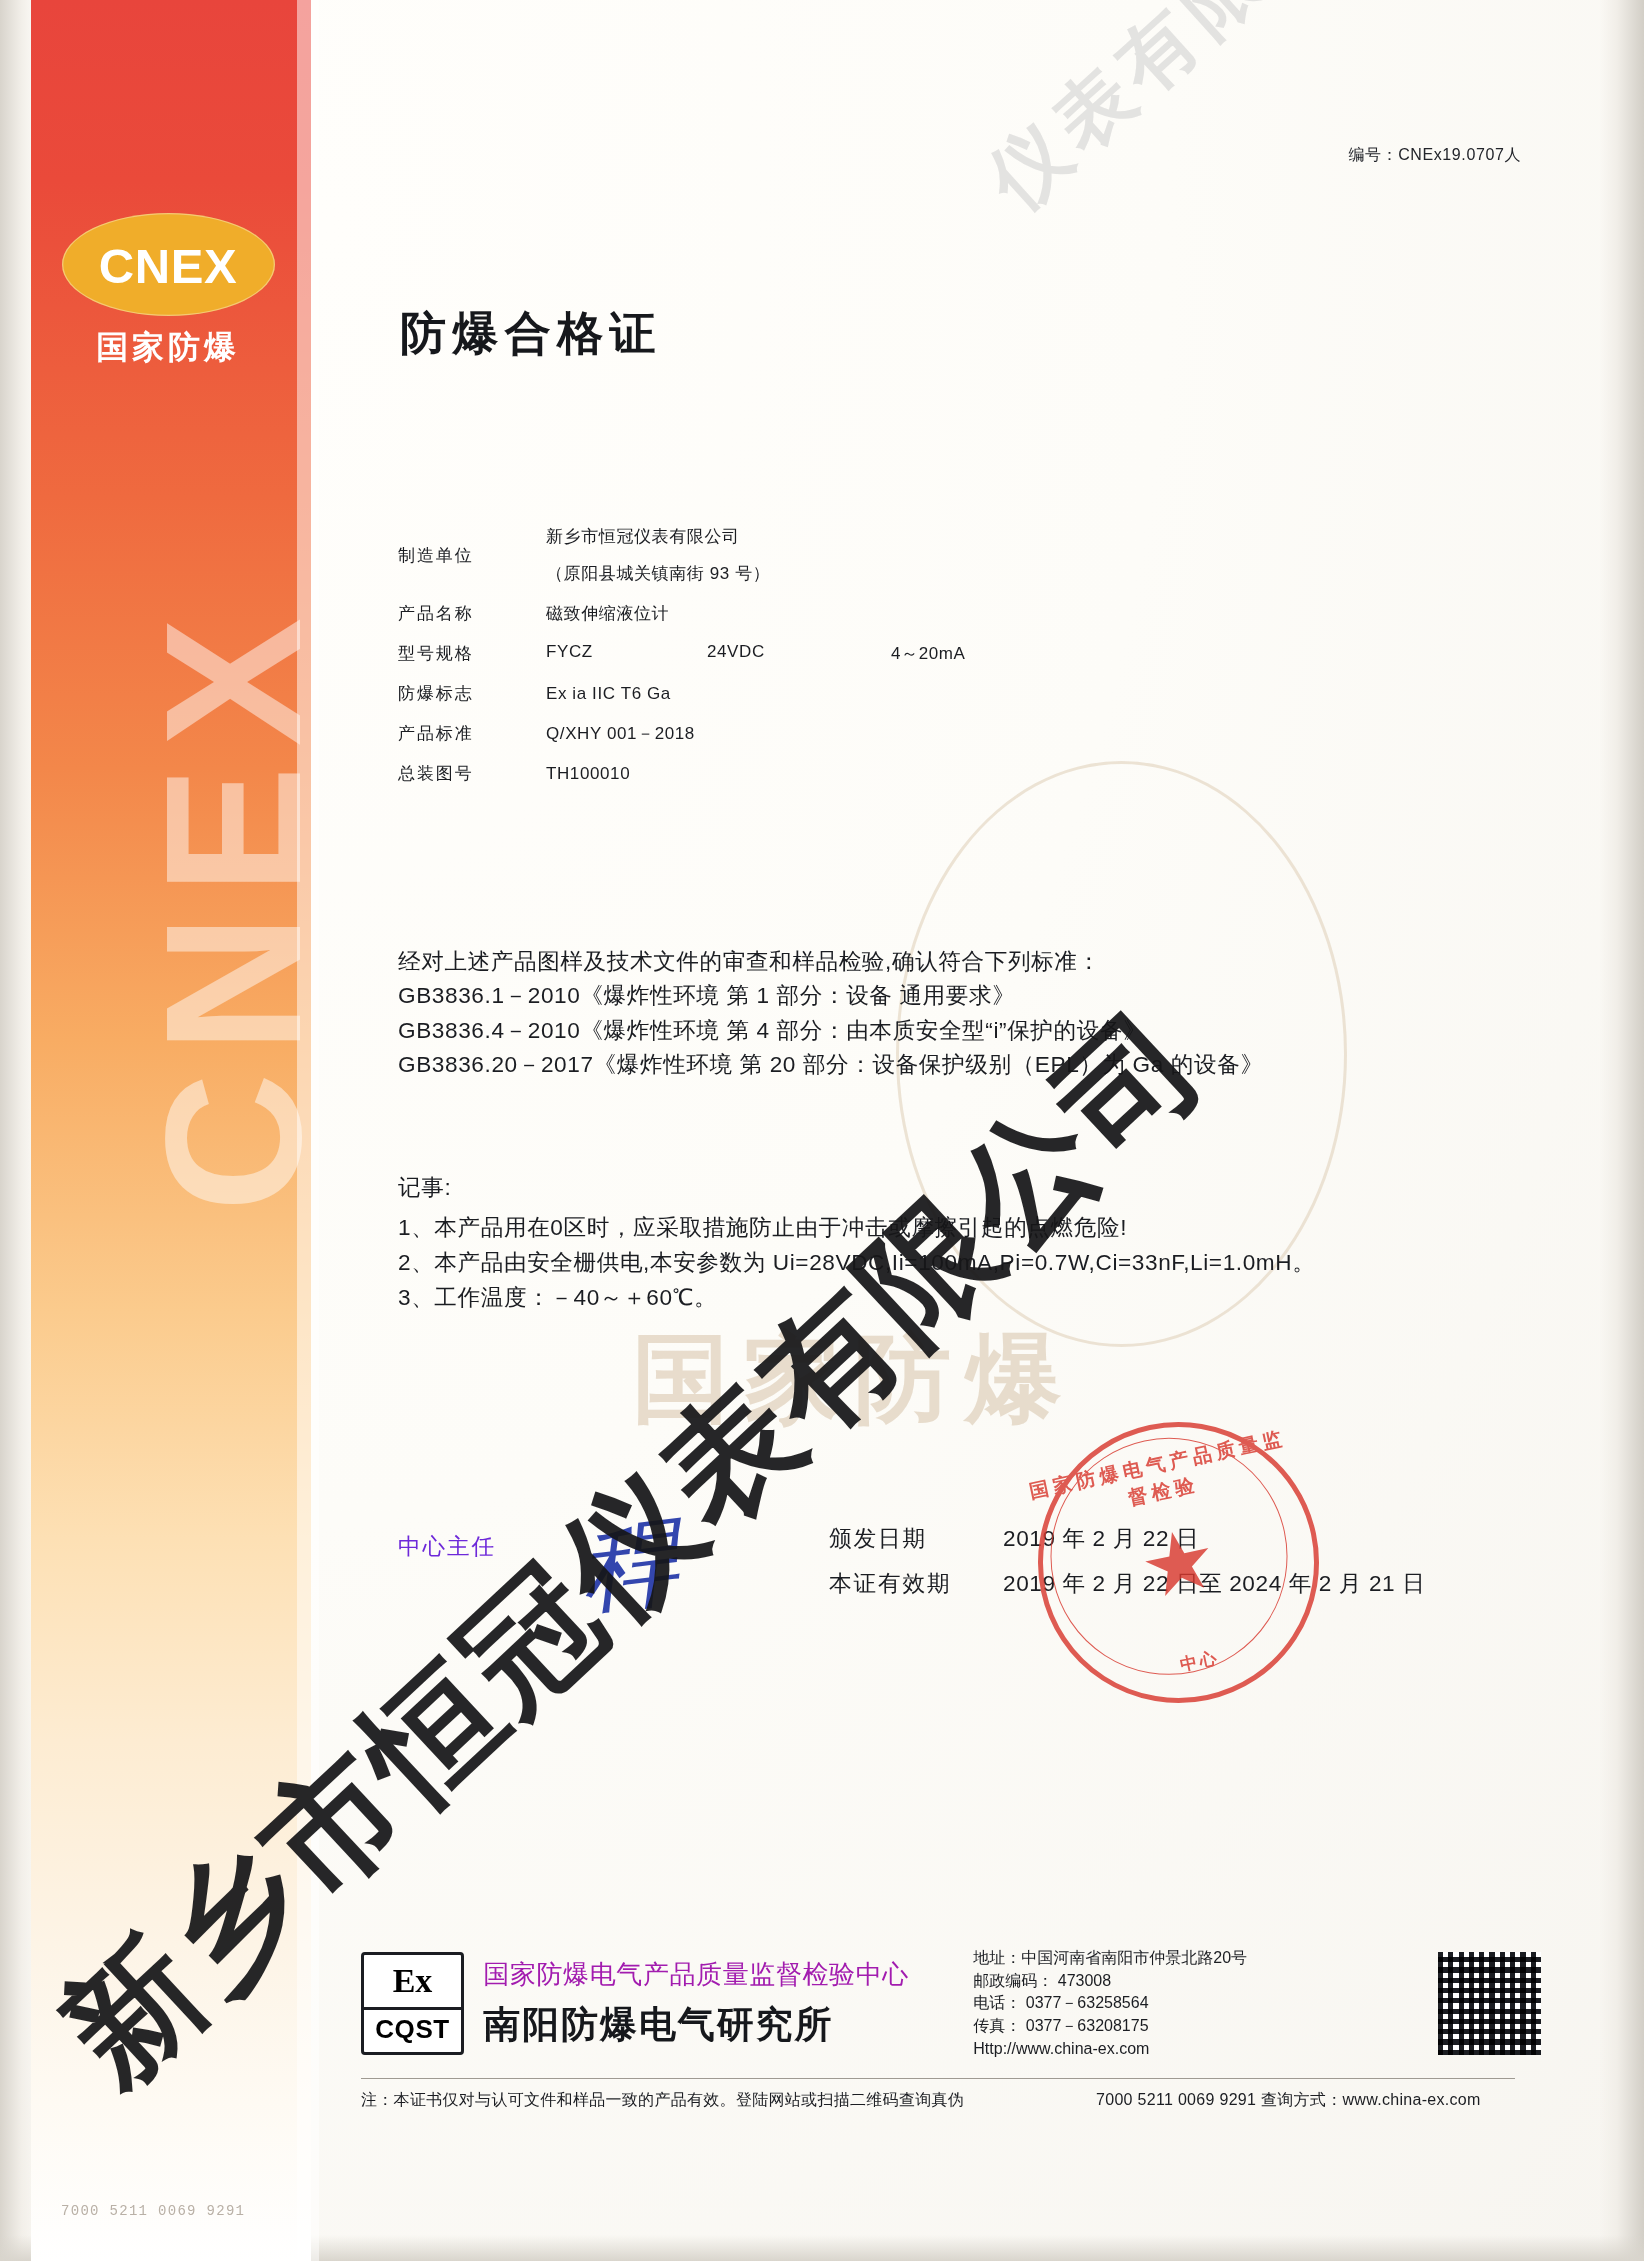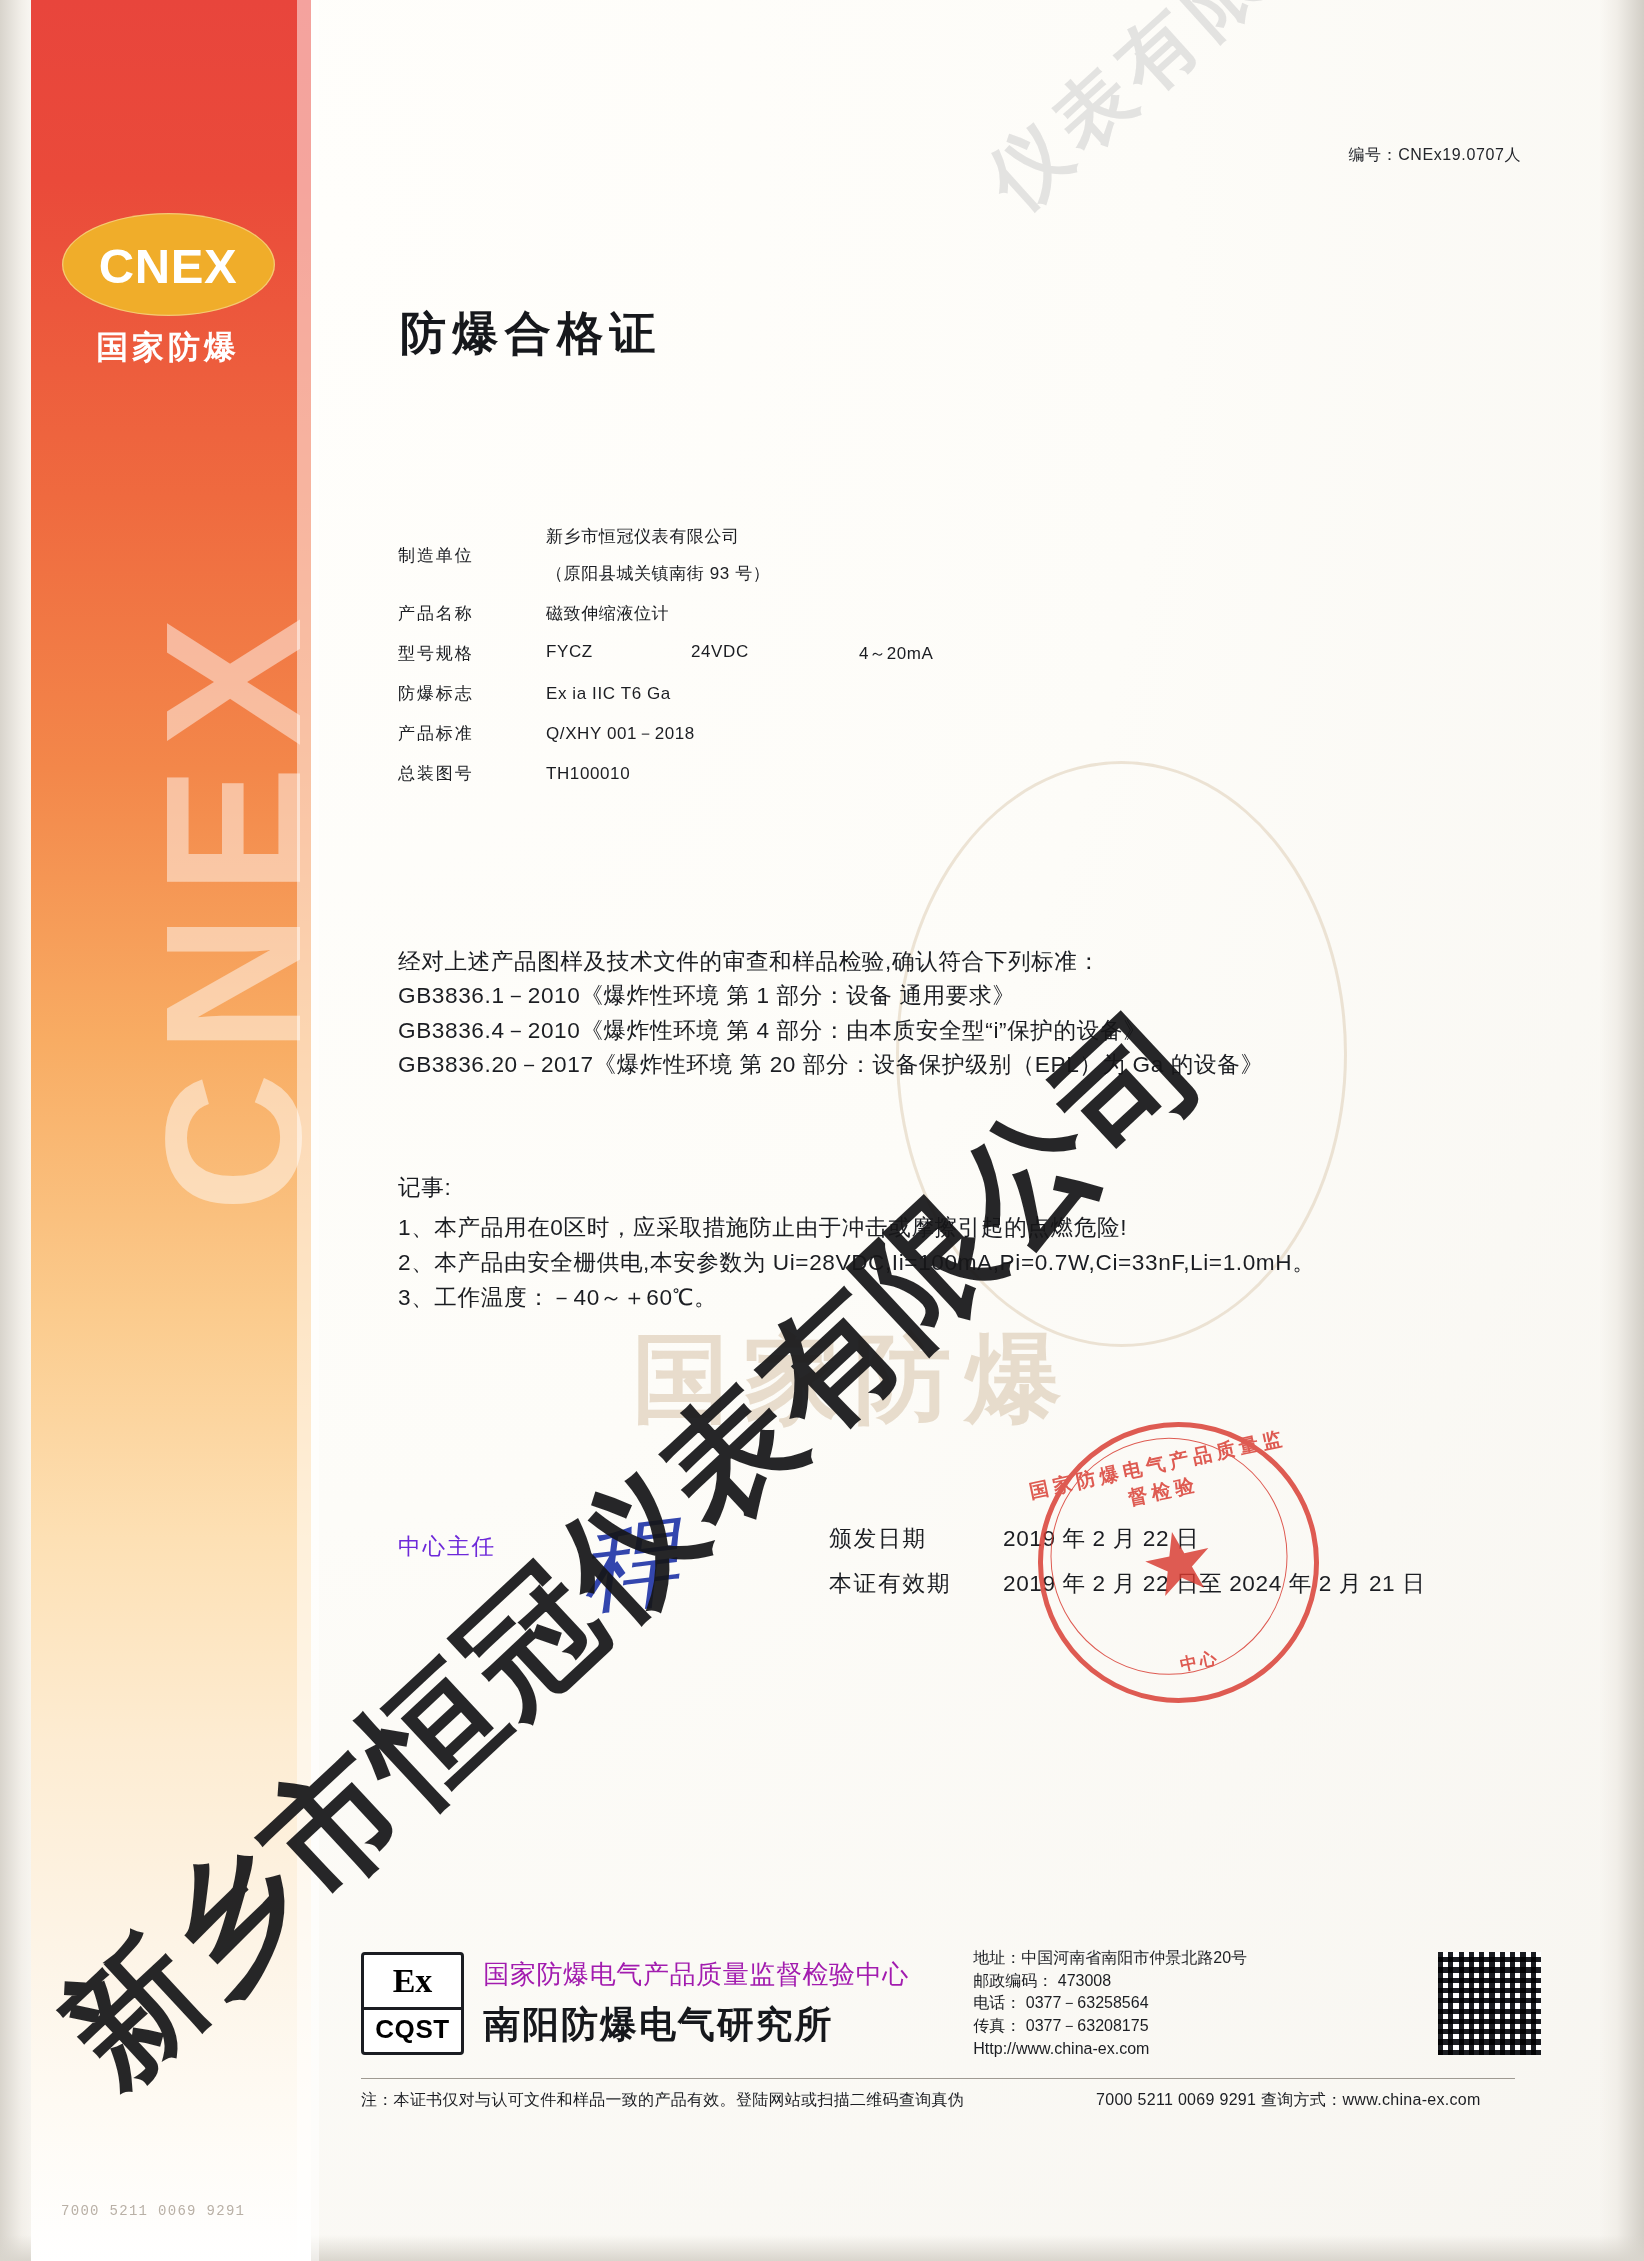--- a/index.html
+++ b/index.html
@@ -174,21 +174,21 @@
   .fvalue {
     flex: 1;
     letter-spacing: 0.6px;
   }
   .fvalue .sub {
     display: block;
     margin-top: 14px;
   }
   .model-grid {
     display: flex;
-    gap: 0;
+    gap: 16px;
   }
   .model-grid .m1 { width: 145px; }
   .model-grid .m2 { width: 168px; }
   .model-grid .m3 { width: 168px; }
 
   
   .standards {
     position: absolute;
     left: 398px;
     top: 945px;

